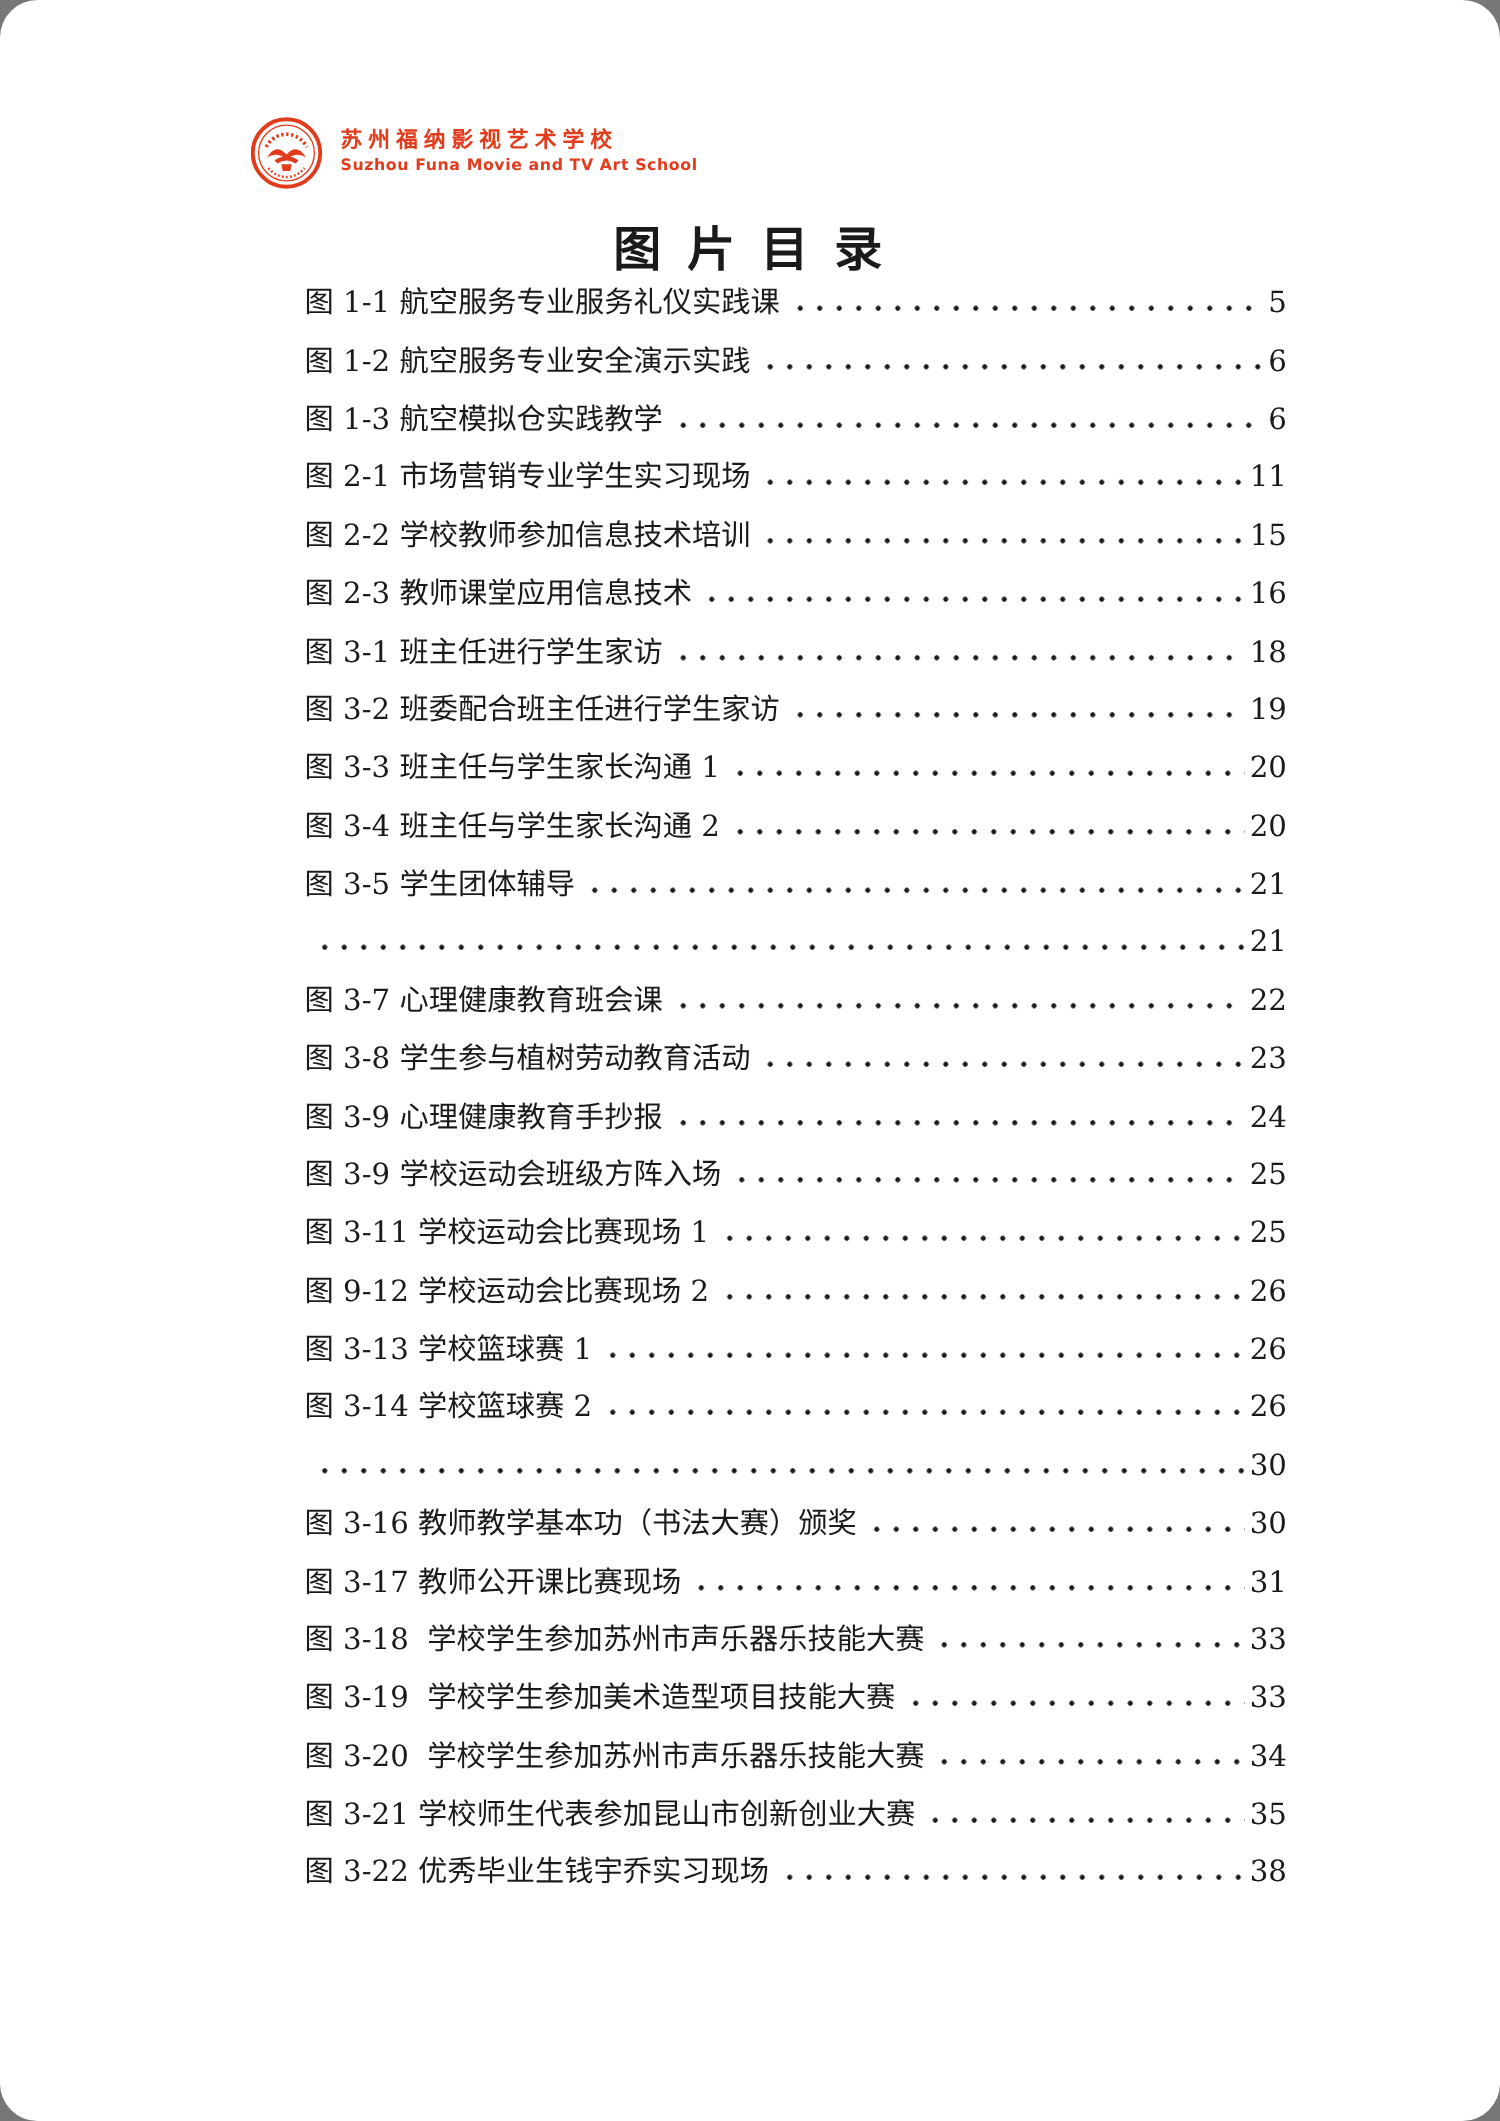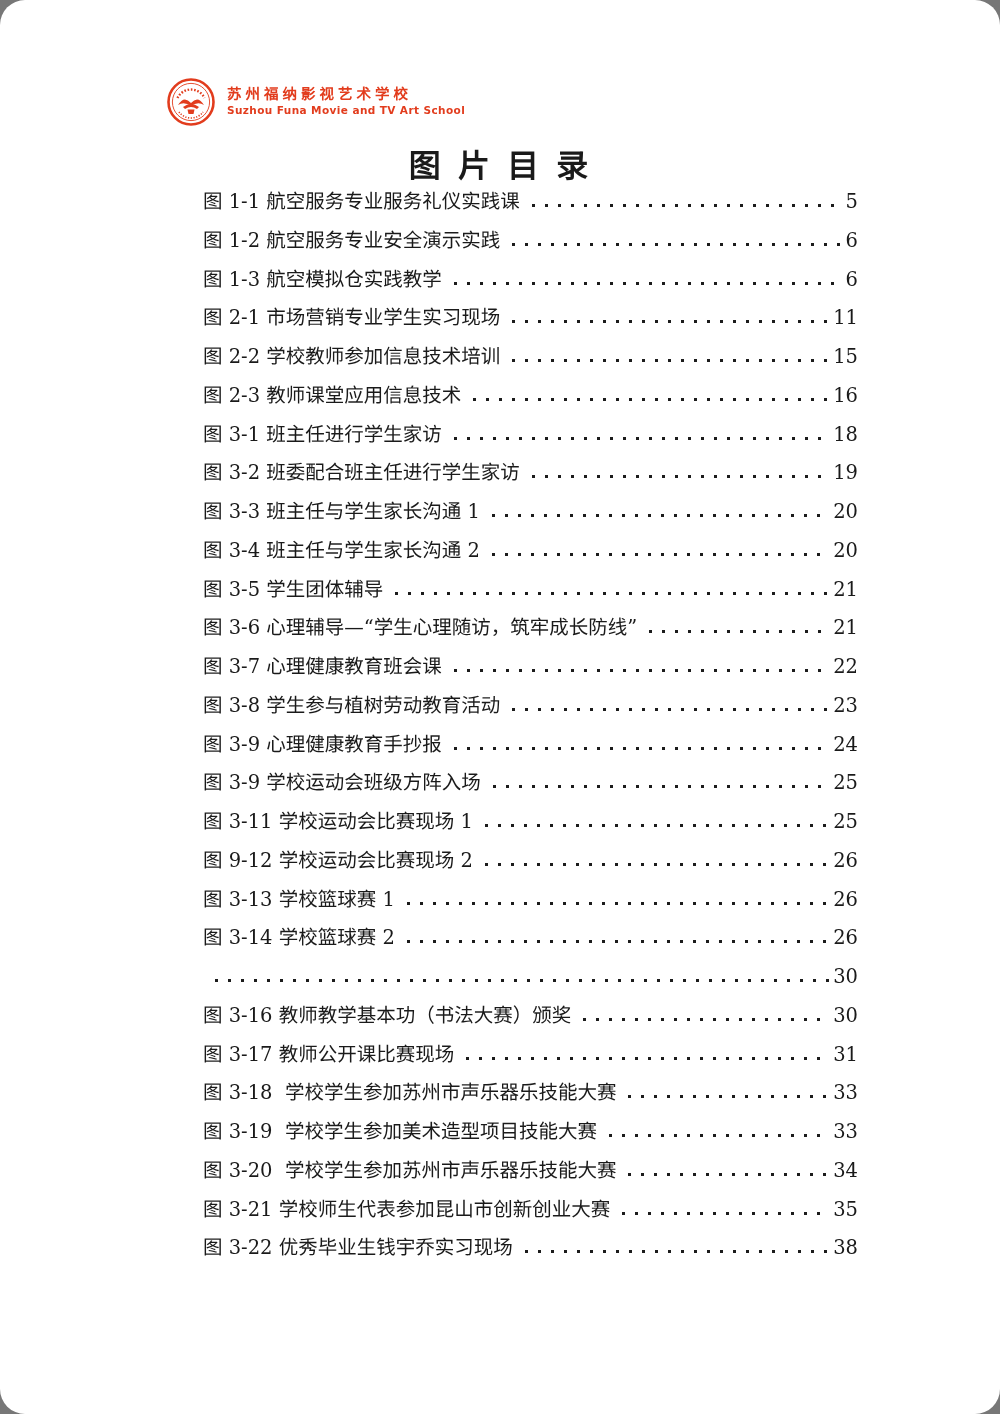--- a/index.html
+++ b/index.html
@@ -140,21 +140,20 @@
       <span class="toc-page">20</span>
     </div>
 
     <div class="toc-row">
       <span class="toc-label">图 3-5 学生团体辅导</span>
       <span class="toc-dots"></span>
       <span class="toc-page">21</span>
     </div>
 
     <div class="toc-row">
-      <span class="toc-label">图 3-6 心理辅导—“学生心理随访，筑牢成长防线”</span>
       <span class="toc-dots"></span>
       <span class="toc-page">21</span>
     </div>
 
     <div class="toc-row">
       <span class="toc-label">图 3-7 心理健康教育班会课</span>
       <span class="toc-dots"></span>
       <span class="toc-page">22</span>
     </div>
 

